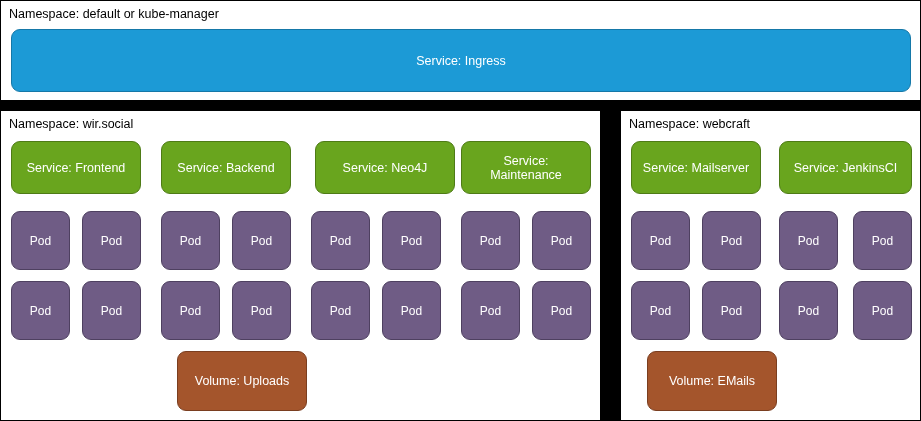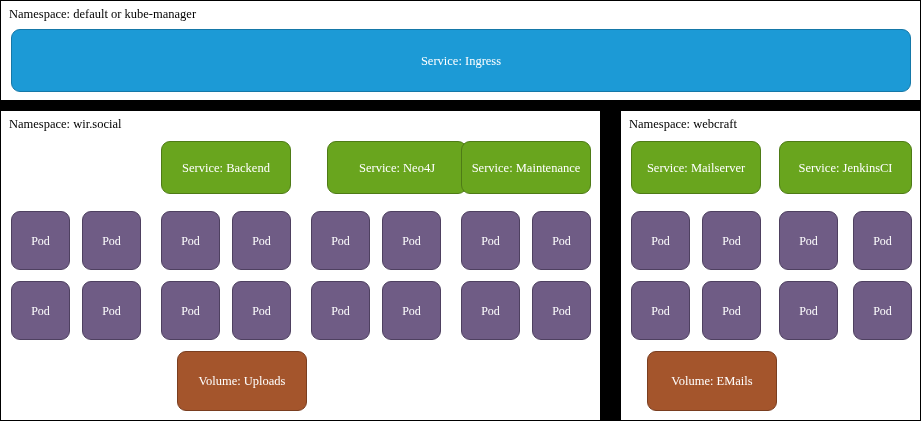--- a/index.html
+++ b/index.html
@@ -19,21 +19,20 @@
     overflow: hidden;
     box-sizing: border-box;
   }
 
   
   .ns-panel {
     position: absolute;
     background: #ffffff;
     border: 1px solid #000000;
     box-sizing: border-box;
-    font-family: Liberation Serif, serif;
   }
   #ns-top     { left: 0px;   top: 0px;   width: 921px; height: 101px; }
   #ns-left    { left: 0px;   top: 110px; width: 601px; height: 311px; }
   #ns-right   { left: 620px; top: 110px; width: 301px; height: 311px; }
 
   .ns-label {
     position: absolute;
     left: 8px;
     top: 6px;
     font-size: 12.5px;
@@ -43,21 +42,21 @@
   }
 
   
   .node {
     position: absolute;
     box-sizing: border-box;
     border-radius: 9px;
     display: flex;
     align-items: center;
     justify-content: center;
-    text-align: left;
+    text-align: center;
     color: #ffffff;
     font-size: 12.5px;
     line-height: 14px;
     overflow: hidden;
     padding: 2px 5px;
   }
   .node-service {
     background: #69A51E;
     border: 1px solid #4E7B16;
   }
@@ -82,33 +81,34 @@
 <div id="diagram">
 
   <div class="ns-panel" id="ns-top">
     <div class="ns-label">Namespace: default or kube-manager</div>
     <div class="node node-ingress" id="ingress-box" style="left:10px; top:28px; width:900px; height:63px;">Service: Ingress</div>
   </div>
 
   <div class="ns-panel" id="ns-left">
     <div class="ns-label">Namespace: wir.social</div>
 
+    <div class="node node-service" style="left:10px; top:30px; width:130px; height:53px;">Service: Frontend</div>
     <div class="node node-pod" style="left:10px; top:100px; width:59px; height:59px;">Pod</div>
     <div class="node node-pod" style="left:81px; top:100px; width:59px; height:59px;">Pod</div>
     <div class="node node-pod" style="left:10px; top:170px; width:59px; height:59px;">Pod</div>
     <div class="node node-pod" style="left:81px; top:170px; width:59px; height:59px;">Pod</div>
 
     <div class="node node-service" style="left:160px; top:30px; width:130px; height:53px;">Service: Backend</div>
     <div class="node node-pod" style="left:160px; top:100px; width:59px; height:59px;">Pod</div>
     <div class="node node-pod" style="left:231px; top:100px; width:59px; height:59px;">Pod</div>
     <div class="node node-pod" style="left:160px; top:170px; width:59px; height:59px;">Pod</div>
     <div class="node node-pod" style="left:231px; top:170px; width:59px; height:59px;">Pod</div>
     <div class="node node-volume" style="left:160px; top:240px; width:130px; height:60px;">Volume: Uploads</div>
 
-    <div class="node node-service" style="left:326px; top:30px; width:140px; height:53px;">Service: Neo4J</div>
+    <div class="node node-service" style="left:314px; top:30px; width:140px; height:53px;">Service: Neo4J</div>
     <div class="node node-pod" style="left:310px; top:100px; width:59px; height:59px;">Pod</div>
     <div class="node node-pod" style="left:381px; top:100px; width:59px; height:59px;">Pod</div>
     <div class="node node-pod" style="left:310px; top:170px; width:59px; height:59px;">Pod</div>
     <div class="node node-pod" style="left:381px; top:170px; width:59px; height:59px;">Pod</div>
 
     <div class="node node-service" style="left:460px; top:30px; width:130px; height:53px;">Service: Maintenance</div>
     <div class="node node-pod" style="left:460px; top:100px; width:59px; height:59px;">Pod</div>
     <div class="node node-pod" style="left:531px; top:100px; width:59px; height:59px;">Pod</div>
     <div class="node node-pod" style="left:460px; top:170px; width:59px; height:59px;">Pod</div>
     <div class="node node-pod" style="left:531px; top:170px; width:59px; height:59px;">Pod</div>

